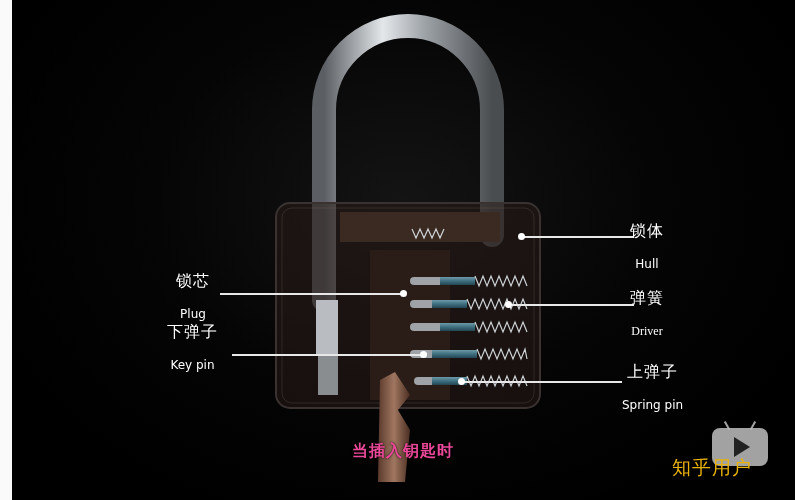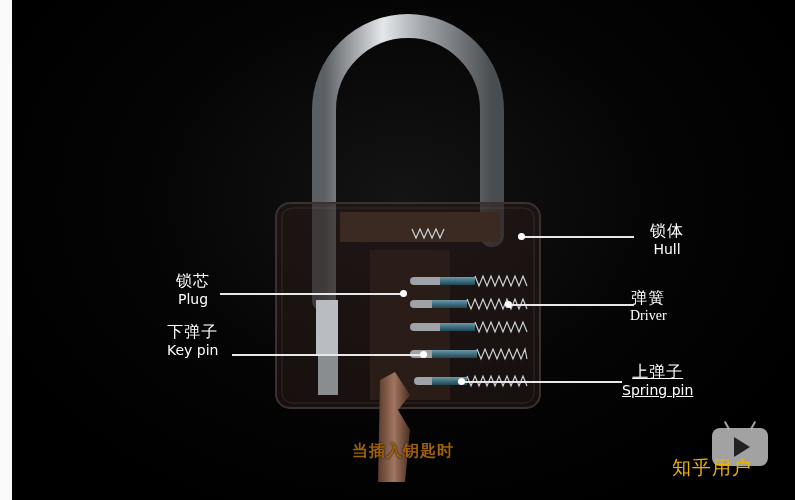--- a/index.html
+++ b/index.html
@@ -1,24 +1,24 @@
 <!DOCTYPE html>
 <html><head>
 <meta charset="utf-8">
 <style>
   html,body{margin:0;padding:0;}
   body{width:795px;height:500px;position:relative;overflow:hidden;background:#000;font-family:"DejaVu Sans",sans-serif;}
   .left-strip{position:absolute;left:0;top:0;width:12px;height:500px;background:#fafafa;}
   .stage{position:absolute;left:12px;top:0;right:0;bottom:0;background:radial-gradient(ellipse at 50% 40%,#141414 0%,#050505 45%,#000 80%);}
   .label{position:absolute;color:#fff;text-align:center;line-height:1.05;}
   .label .zh{font-size:16px;letter-spacing:1px;display:block;}
-  .label .en{font-size:14px;display:block;margin-top:2px;}
+  .label .en{font-size:12px;display:block;margin-top:18px;}
   .leader{position:absolute;height:1.5px;background:#e8e8e8;}
   .dot{position:absolute;width:7px;height:7px;border-radius:50%;background:#fff;}
-  .caption{position:absolute;left:352px;top:441px;color:#a16207;font-weight:bold;font-size:16px;letter-spacing:1px;text-shadow:0 0 2px #000;}
+  .caption{position:absolute;left:352px;top:441px;color:#ec4899;font-weight:bold;font-size:16px;letter-spacing:1px;text-shadow:0 0 2px #000;}
   .watermark{position:absolute;left:672px;top:455px;color:#eab308;font-size:19px;letter-spacing:1px;}
   .play-badge{position:absolute;left:712px;top:428px;width:56px;height:38px;border-radius:8px;background:rgba(190,190,190,0.85);}
   .play-badge .tri{position:absolute;left:22px;top:9px;width:0;height:0;border-top:10px solid transparent;border-bottom:10px solid transparent;border-left:16px solid #222;}
   .play-badge .ear{position:absolute;top:-7px;width:2px;height:9px;background:rgba(190,190,190,0.85);}
 </style>
 </head>
 <body>
 
 <div class="left-strip"></div>
 
@@ -88,29 +88,29 @@
   <div class="leader" style="left:450px;top:381px;width:160px;"></div>
   <div class="dot" style="left:446px;top:378px;"></div>
 
   <div class="leader" style="left:208px;top:293px;width:184px;"></div>
   <div class="dot" style="left:388px;top:290px;"></div>
 
   <div class="leader" style="left:220px;top:354px;width:192px;"></div>
   <div class="dot" style="left:408px;top:351px;"></div>
 </div>
 
-<div class="label" style="left:650px;top:223px;">
+<div class="label" style="left:630px;top:223px;">
   <span class="zh">锁体</span>
   <span class="en">Hull</span>
 </div>
 <div class="label" style="left:630px;top:290px;font-family:Liberation Serif, serif;">
   <span class="zh">弹簧</span>
   <span class="en">Driver</span>
 </div>
-<div class="label" style="left:622px;top:364px;text-decoration:underline;">
+<div class="label" style="left:622px;top:364px;">
   <span class="zh">上弹子</span>
   <span class="en">Spring pin</span>
 </div>
 <div class="label" style="left:176px;top:273px;">
   <span class="zh">锁芯</span>
   <span class="en">Plug</span>
 </div>
 <div class="label" style="left:167px;top:324px;">
   <span class="zh">下弹子</span>
   <span class="en">Key pin</span>

